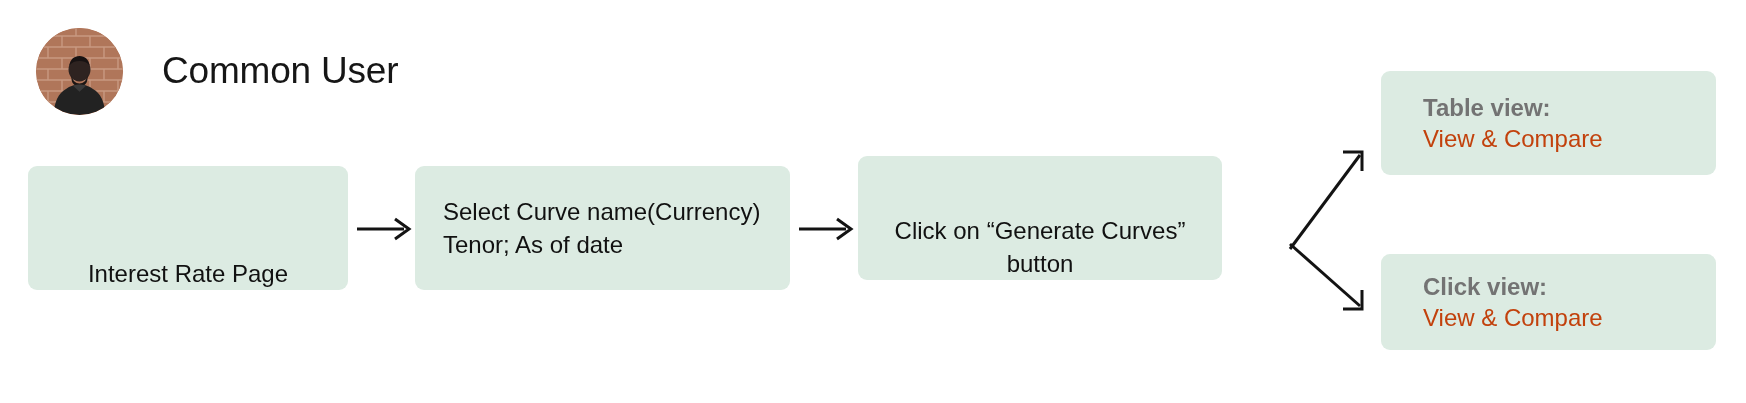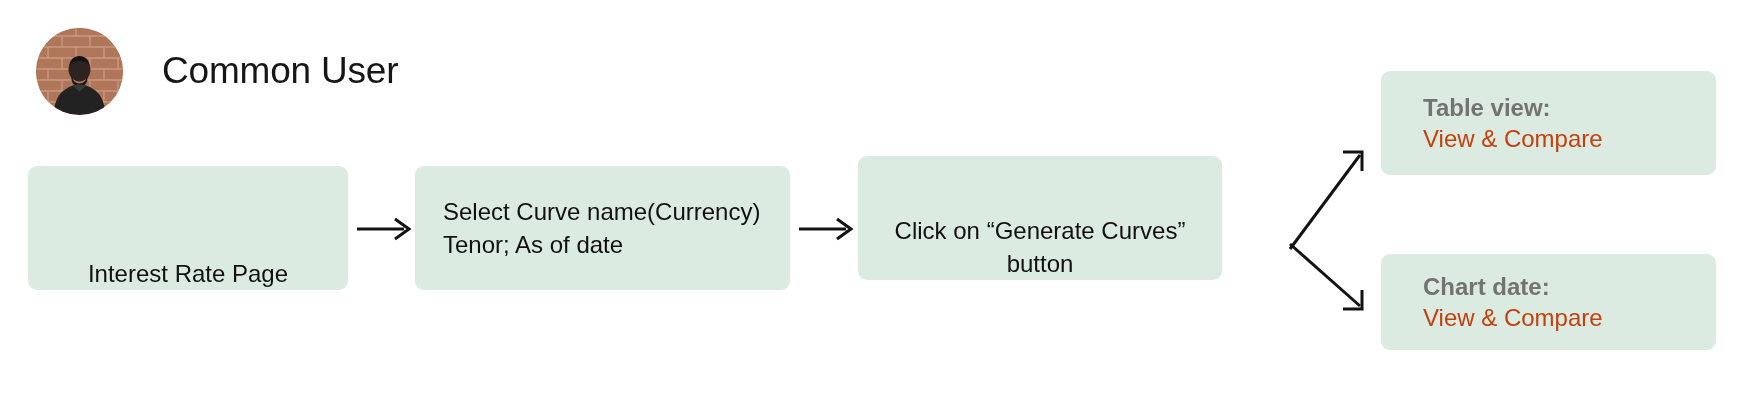--- a/index.html
+++ b/index.html
@@ -206,18 +206,18 @@
 
   <div class="node" id="node-table-view">
     <div class="outcome-inner">
       <div class="outcome-title">Table view:</div>
       <div class="outcome-sub">View &amp; Compare</div>
     </div>
   </div>
 
   <div class="node" id="node-chart-view">
     <div class="outcome-inner">
-      <div class="outcome-title">Chart date:</div>
+      <div class="outcome-title">Click view:</div>
       <div class="outcome-sub">View &amp; Compare</div>
     </div>
   </div>
 
 </div>
 
 </body></html>

